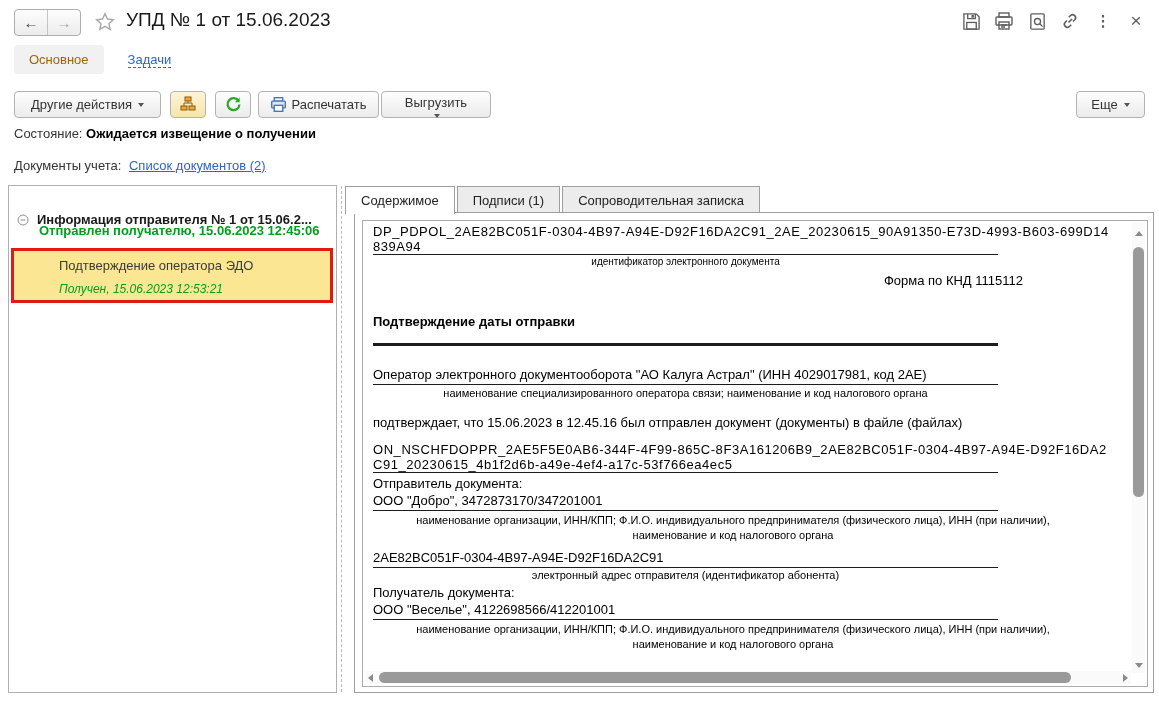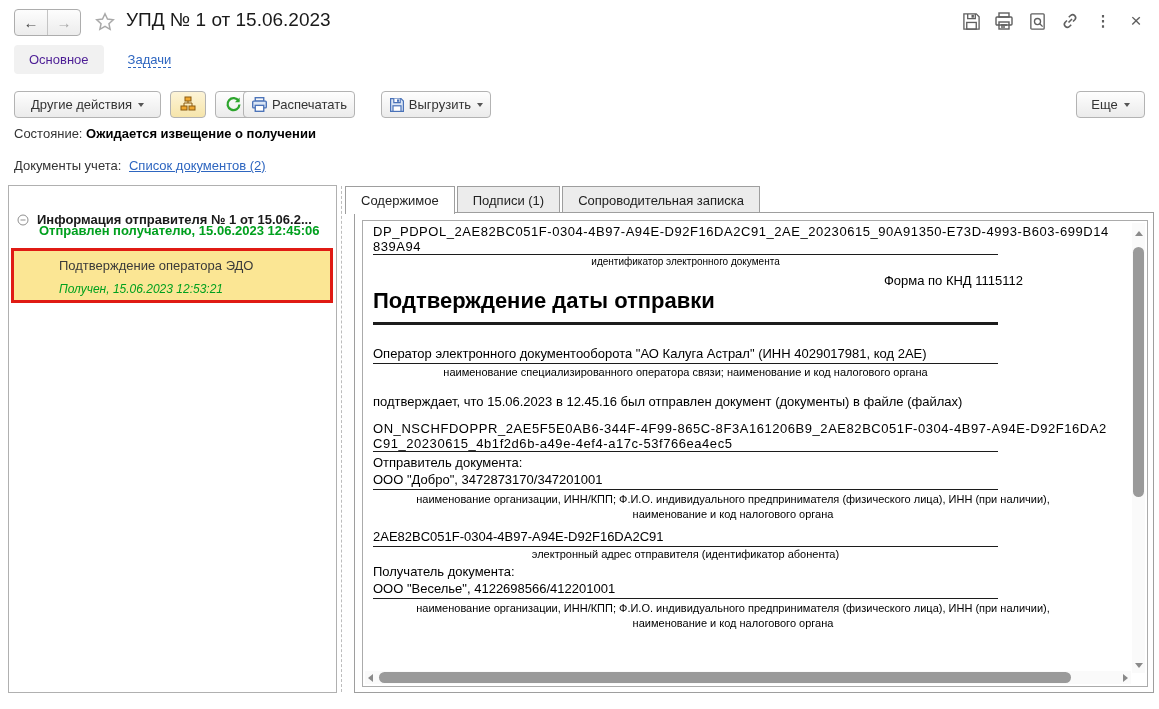--- a/index.html
+++ b/index.html
@@ -18,34 +18,34 @@
   .title { position:absolute; left:126px; top:9px; font-size:19px; color:#1a1a1a; }
 
   .hdricons { position:absolute; right:12px; top:10px; display:flex; gap:11px; align-items:center; }
   .hicon { width:22px; height:22px; display:flex; align-items:center; justify-content:center; color:#5f5f5f; cursor:pointer; }
   .hicon svg { display:block; }
   .kebab { font-size:15px; font-weight:bold; color:#5f5f5f; letter-spacing:0; line-height:6px; text-align:center; }
   .closex { font-size:19px; color:#5f5f5f; }
 
   
   .navtabs { position:absolute; left:14px; top:44px; height:31px; display:flex; align-items:center; gap:24px; }
-  .navtab-active { background:#f1f1f1; border-radius:4px; padding:7px 15px; font-size:13px; color:#4c1d95; }
+  .navtab-active { background:#f1f1f1; border-radius:4px; padding:7px 15px; font-size:13px; color:#a16207; }
   .navtab-link { font-size:13px; color:#2e66c0; border-bottom:1px dashed #2e66c0; cursor:pointer; }
 
   
   .btn { position:absolute; top:91px; height:27px; border:1px solid #b3b3b3; border-radius:4px;
     background:linear-gradient(#fefefe,#ebebeb); font-size:13px; color:#333;
     display:flex; align-items:center; justify-content:center; gap:4px; cursor:pointer; }
   .caret { display:inline-block; width:0; height:0; border-left:3.5px solid transparent;
     border-right:3.5px solid transparent; border-top:4px solid #555; margin-left:2px; }
   .btn-other   { left:14px;  width:147px; }
   .btn-tree    { left:170px; width:36px; background:linear-gradient(#fdf4d7,#f6e5ab); }
   .btn-refresh { left:215px; width:36px; }
-  .btn-print   { left:243px; width:112px;align-items:center; }
-  .btn-export  { left:381px; width:110px; }
+  .btn-print   { left:258px; width:121px;align-items:center; }
+  .btn-export  { left:381px; width:110px;flex-direction:column; }
   .btn-more    { left:1076px; width:69px; }
 
   
   .statusrow { position:absolute; left:14px; top:126px; font-size:13px; color:#333; }
   .statusrow b { color:#000; }
   .docsrow { position:absolute; left:14px; top:158px; font-size:13px; color:#333; }
   .docsrow a { color:#2e66c0; text-decoration:underline; cursor:pointer; margin-left:4px; }
 
   
   .leftpanel { position:absolute; left:8px; top:185px; width:329px; height:508px;
@@ -70,21 +70,21 @@
   .docarea { position:absolute; left:7px; top:7px; width:786px; height:467px; border:1px solid #ababab; background:#fff; overflow:hidden; }
   .doccontent { position:absolute; left:10px; top:3px; width:758px; height:445px; overflow:hidden;
     font-size:13px; color:#000; line-height:15px; }
 
   .bigid { width:737px; word-break:break-all; letter-spacing:.55px; }
   .fline { width:625px; border-bottom:1px solid #1c1c1c; }
   .field { width:625px; border-bottom:1px solid #1c1c1c; padding-bottom:2px; white-space:nowrap; overflow:visible; }
   .cap { width:625px; text-align:center; font-size:10px; line-height:12px; color:#000; margin-top:1px; }
   .cap2 { width:640px; margin-left:40px; text-align:center; font-size:11px; line-height:14.5px; color:#000; margin-top:2px; }
   .formcode { width:650px; text-align:right; font-size:13px; margin-top:5px; }
-  .docheading { font-size:22px; font-weight:bold; margin-top:5px; color:#000; }
+  .docheading { font-size:13px; font-weight:bold; margin-top:26px; color:#000; }
   .thickrule { width:625px; border-top:3px solid #1c1c1c; margin-top:14px; }
 
   
   .vscroll { position:absolute; right:2px; top:2px; width:13px; height:450px; background:#fafafa; }
   .vthumb { position:absolute; left:1px; top:24px; width:11px; height:250px; background:#9a9a9a; border-radius:6px; }
   .arrow-up, .arrow-dn, .arrow-l, .arrow-r { position:absolute; width:0; height:0; }
   .arrow-up { left:3px; top:8px; border-left:4px solid transparent; border-right:4px solid transparent; border-bottom:5px solid #8a8a8a; }
   .arrow-dn { left:3px; bottom:5px; border-left:4px solid transparent; border-right:4px solid transparent; border-top:5px solid #8a8a8a; }
   .hscroll { position:absolute; left:2px; bottom:2px; height:13px; width:766px; background:#fafafa; }
   .hthumb { position:absolute; left:14px; top:1px; height:11px; width:692px; background:#9a9a9a; border-radius:6px; }

